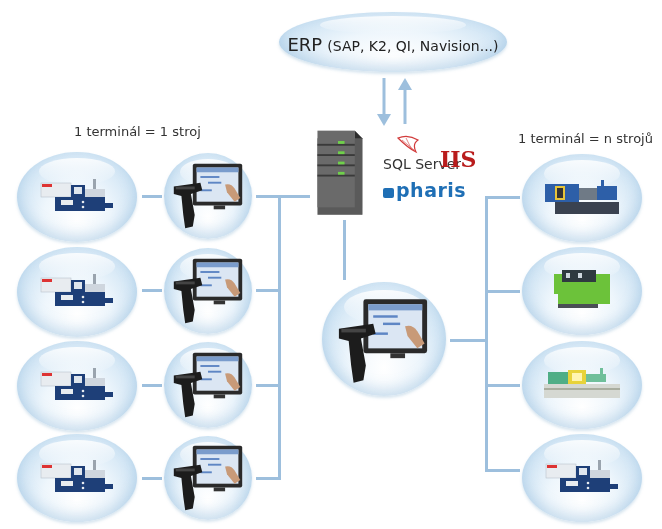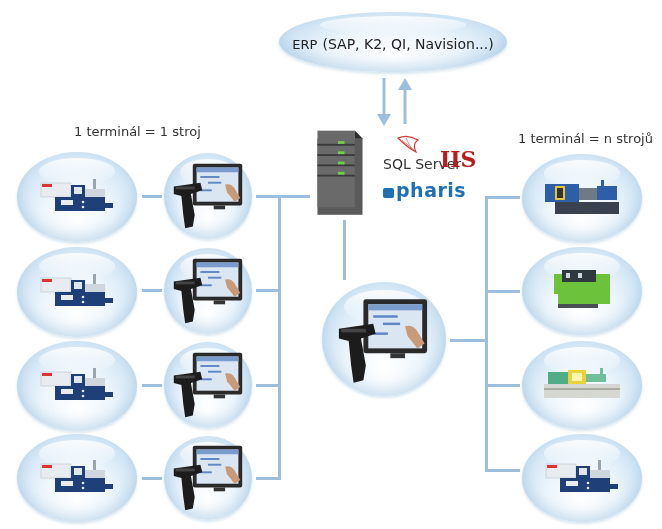--- a/index.html
+++ b/index.html
@@ -10,21 +10,21 @@
     background: radial-gradient(ellipse at 50% 75%, #ffffff 0%, #eef6fc 40%, #cfe4f4 75%, #a9cbe6 100%);
     box-shadow: inset 0 -6px 14px rgba(120,170,210,0.35), 0 2px 3px rgba(140,180,210,0.35);
   }
   .bubble::before {
     content:""; position:absolute; left:18%; top:7%; width:64%; height:30%;
     border-radius:50%; background:linear-gradient(to bottom, rgba(255,255,255,0.85), rgba(255,255,255,0));
   }
   .line { position:absolute; background:#9dbfdd; }
   .label { position:absolute; font-size:13px; color:#333; white-space:nowrap; }
   .erp-title { position:absolute; left:0; right:0; top:22px; text-align:center; color:#222; white-space:nowrap; }
-  .erp-title .big { font-size:13px; }
+  .erp-title .big { font-size:18px; }
   .erp-title .small { font-size:14px; }
   .sql-text { position:absolute; font-size:14px; color:#333; }
   .iis-text { position:absolute; font-family:"DejaVu Serif", serif; font-size:22px; color:#b91c1c;font-weight:bold; }
   .pharis-text { position:absolute; font-size:19px; font-weight:bold; color:#1f6fb5; letter-spacing:0.5px;margin-top:25px; }
 </style>
 </head>
 <body>
 
 <svg width="0" height="0" style="position:absolute">
   <defs>

